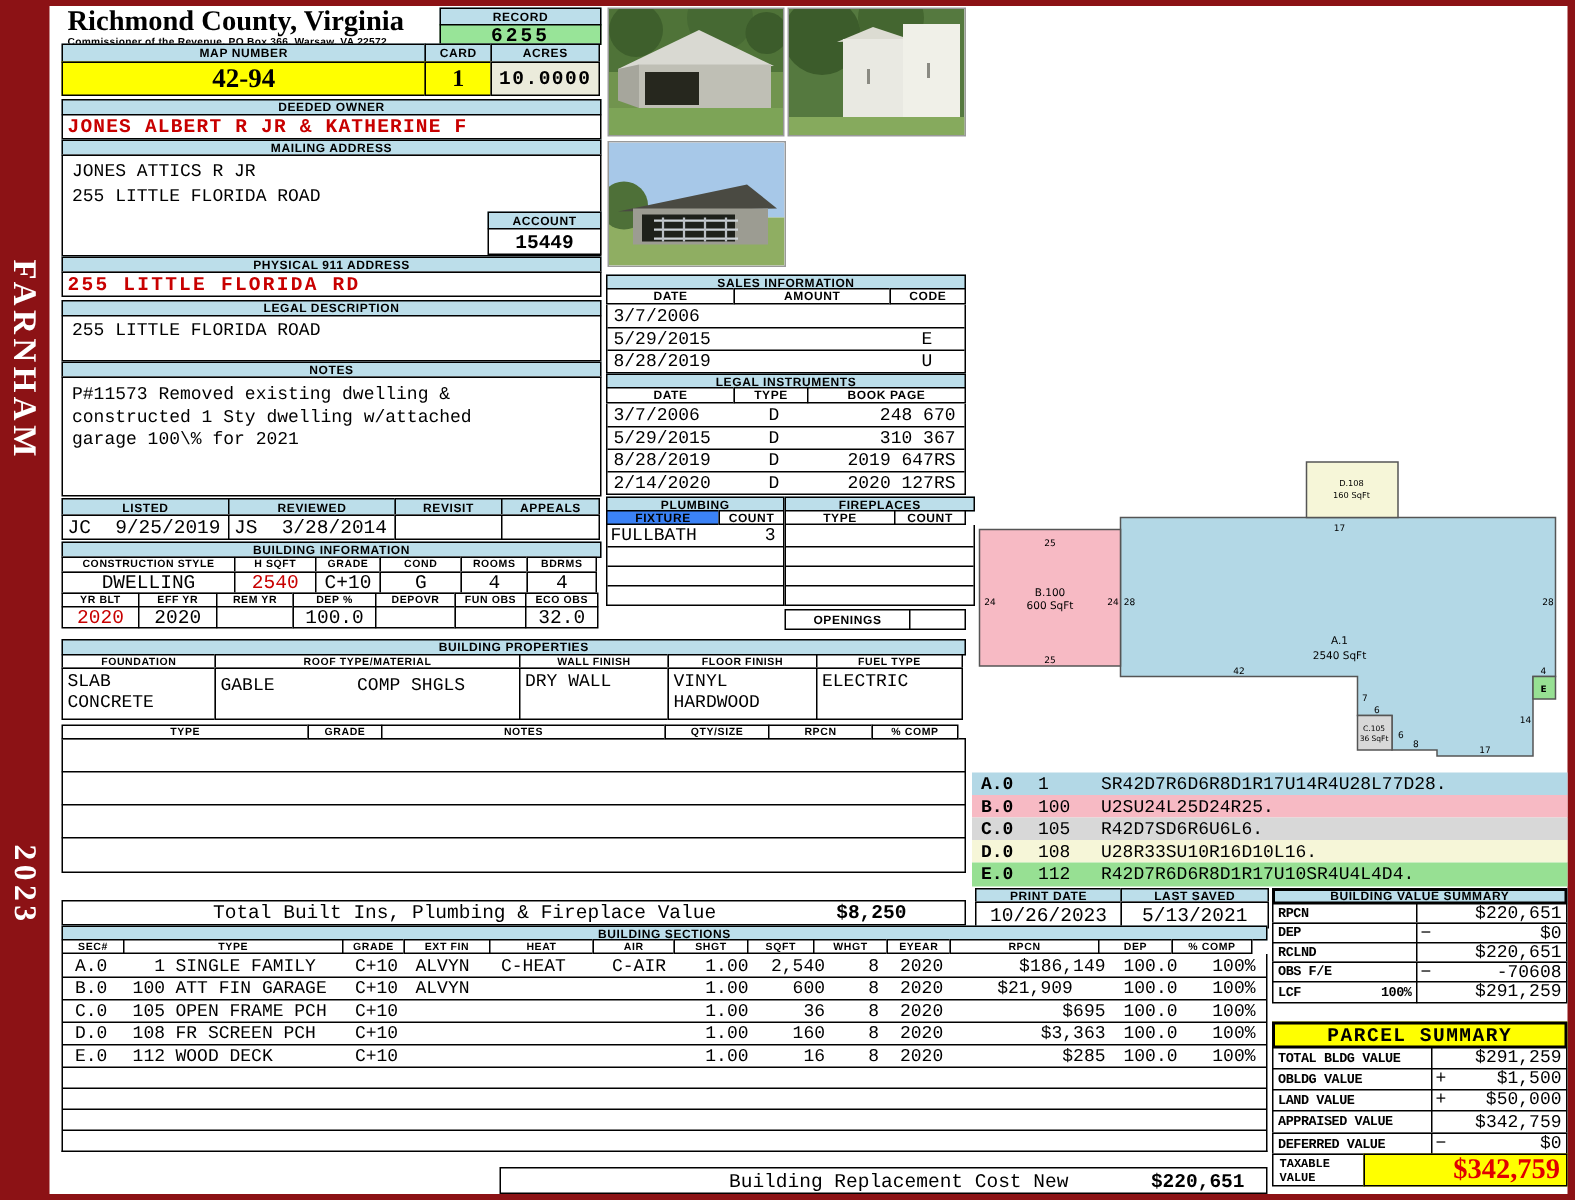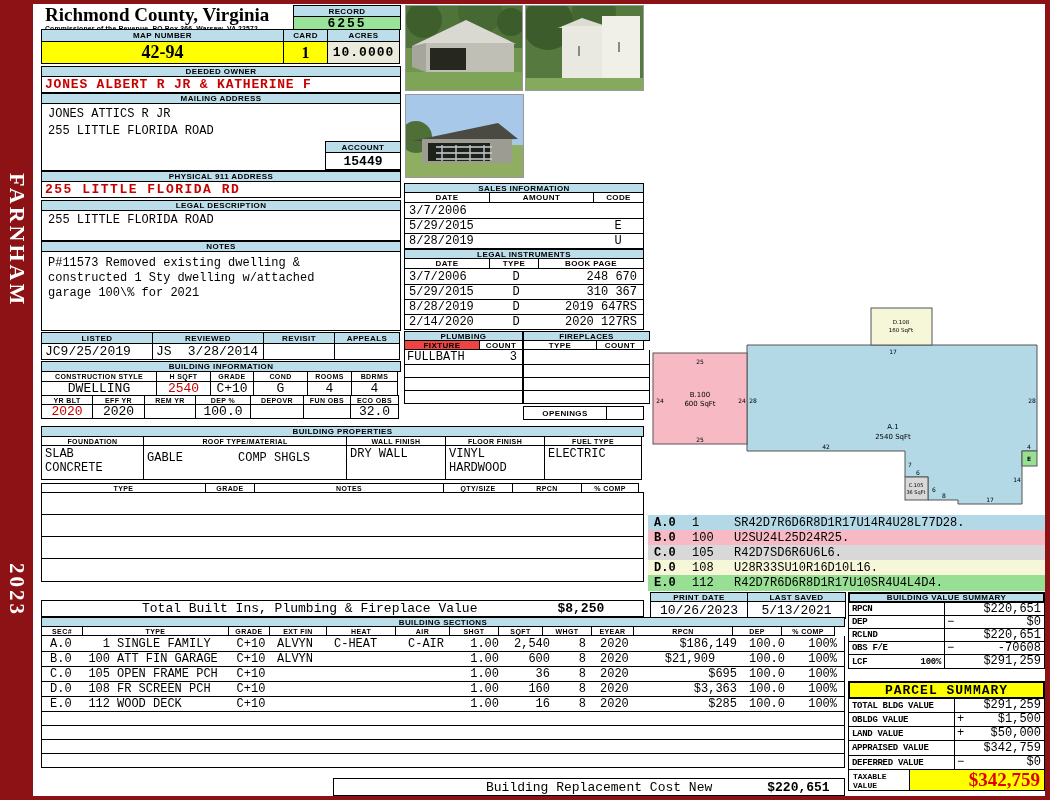--- a/index.html
+++ b/index.html
@@ -89,21 +89,21 @@
 </div>
 
 <div class="a" style="left:41px;top:332px;width:360px">
   <div class="row">
     <div class="h" style="width:112px;height:12px">LISTED</div>
     <div class="h" style="width:112px;height:12px">REVIEWED</div>
     <div class="h" style="width:72px;height:12px">REVISIT</div>
     <div class="h" style="width:66px;height:12px">APPEALS</div>
   </div>
   <div class="row" style="margin-top:-1px">
-    <div class="dcell" style="width:112px;height:17px;justify-content:flex-start;padding:0 5px 0 3px">
+    <div class="dcell" style="width:112px;height:17px;justify-content:space-between;padding:0 5px 0 3px">
       <span>JC</span>
       <span>9/25/2019</span>
     </div>
     <div class="dcell" style="width:112px;height:17px;justify-content:space-between;padding:0 5px 0 3px">
       <span>JS</span>
       <span>3/28/2014</span>
     </div>
     <div class="dcell" style="width:72px;height:17px"></div>
     <div class="dcell" style="width:66px;height:17px"></div>
   </div>
@@ -292,21 +292,21 @@
         <div class="cell" style="width:86px;padding-left:4px">2/14/2020</div>
         <div class="cell" style="width:50px;text-align:center">D</div>
         <div class="cell" style="width:96px;text-align:right">2020 127RS</div>
       </div>
   </div>
 </div>
 
 <div class="a" style="left:404px;top:331px;width:119px">
   <div class="h" style="height:10px">PLUMBING</div>
   <div class="row" style="margin-top:-1px">
-    <div class="h" style="width:76px;height:10px;background:#ef4444">FIXTURE</div>
+    <div class="h" style="width:76px;height:10px;background:#3b82f6">FIXTURE</div>
     <div class="h" style="width:44px;height:10px;background:#fff">COUNT</div>
   </div>
   <div class="tbl">
     <div class="srow" style="height:14px">
         <div class="cell" style="width:76px;padding-left:2px">FULLBATH</div>
         <div class="cell" style="width:36px;text-align:right">3</div>
       </div>
     <div class="srow" style="height:13px"></div>
     <div class="srow" style="height:13px"></div>
     <div class="srow" style="height:13px"></div>

